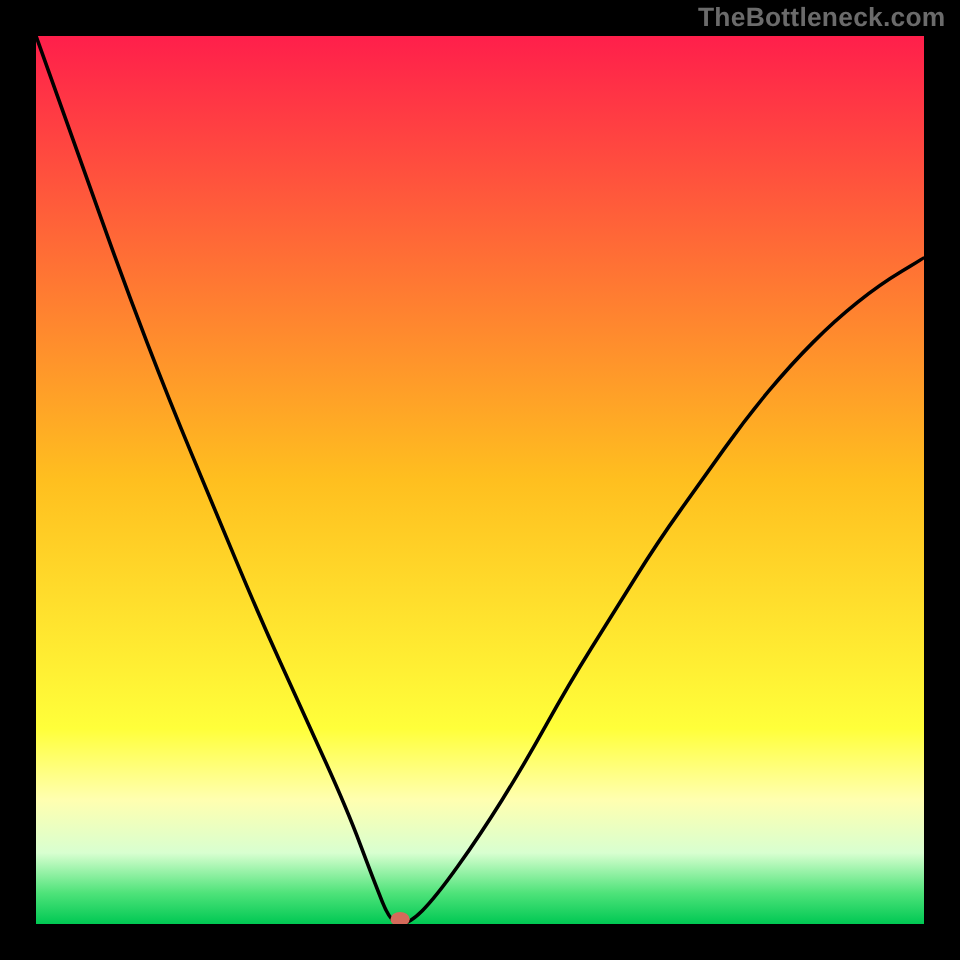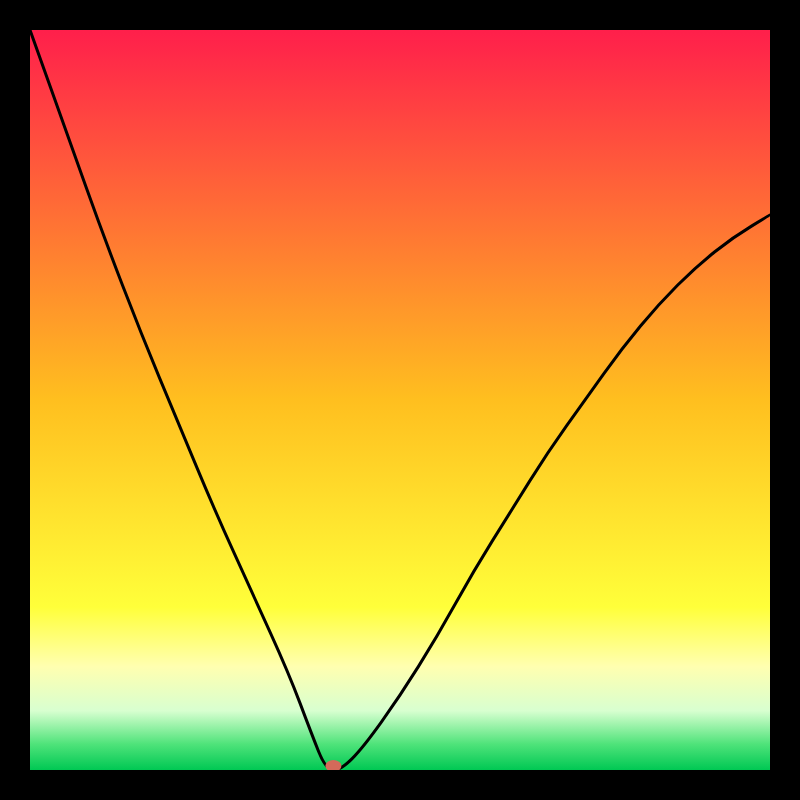--- a/index.html
+++ b/index.html
@@ -36,20 +36,21 @@
     overflow: hidden;
   }
   .plot-area svg {
     display: block;
   }
 </style>
 </head>
 <body>
 
 <div class="frame">
+  <div class="watermark">TheBottleneck.com</div>
 
   <div class="plot-area">
     <svg id="plot-svg" width="740" height="740" viewBox="0 0 740 740">
       <defs>
         <linearGradient id="bg-grad" x1="0" y1="0" x2="0" y2="1">
             <stop offset="0%" stop-color="#ff1f4b"></stop>
             <stop offset="50%" stop-color="#ffbf1f"></stop>
             <stop offset="78%" stop-color="#ffff3a"></stop>
             <stop offset="86%" stop-color="#ffffb0"></stop>
             <stop offset="92%" stop-color="#d8ffd0"></stop>

